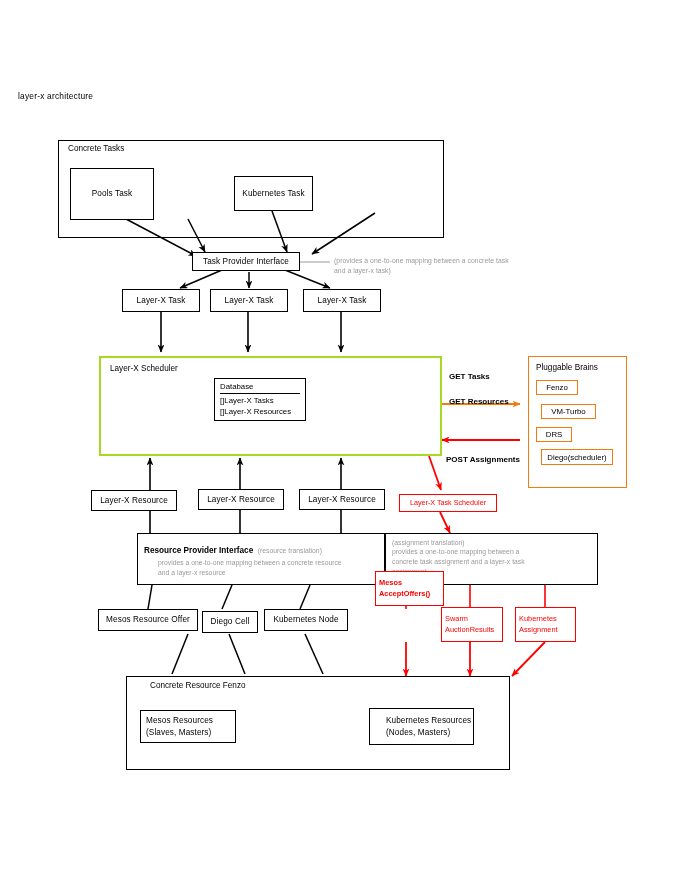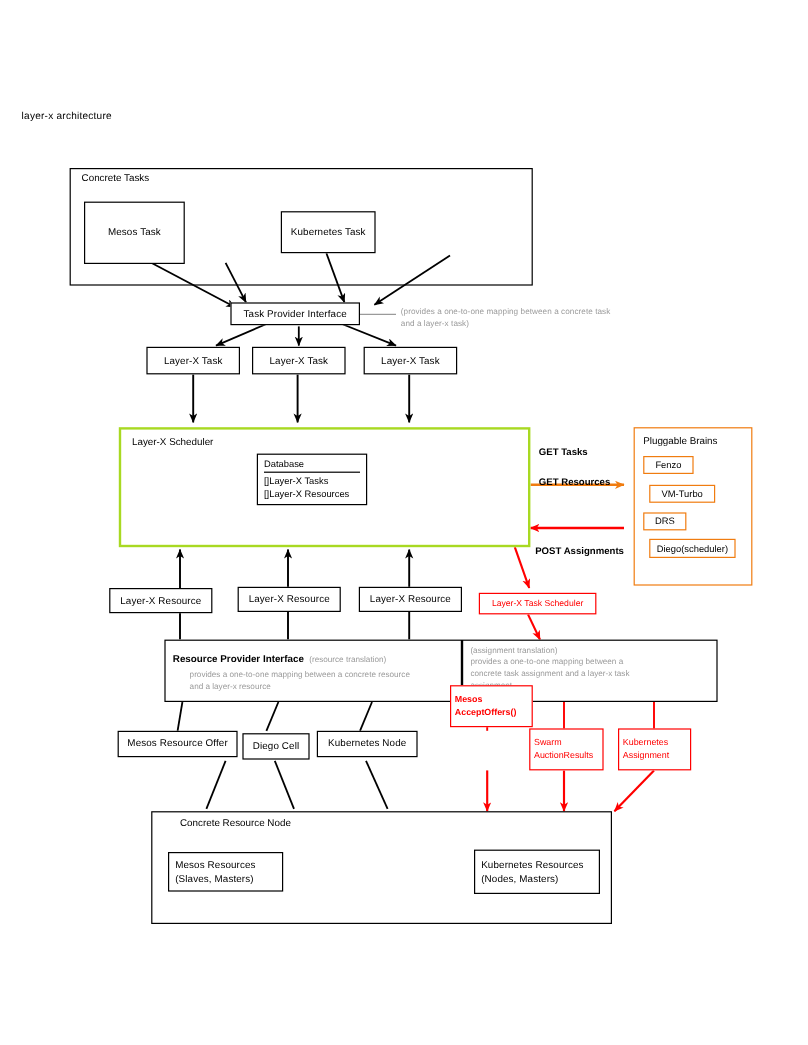--- a/index.html
+++ b/index.html
@@ -253,21 +253,21 @@
     </g>
 
     <g stroke="#9a9a9a" stroke-width="1" fill="none">
       <path d="M297,262 L330,262"></path>
     </g>
   </svg>
 
   <div class="container-box" style="left:58px; top:140px; width:386px; height:98px;"></div>
   <div class="container-label" style="left:68px; top:144px;">Concrete Tasks</div>
 
-  <div class="node" style="left:70px; top:168px; width:84px; height:52px;">Mesos Task</div>
+  <div class="node" style="left:70px; top:168px; width:84px; height:52px;">Pools Task</div>
   <div class="node" style="left:234px; top:176px; width:79px; height:35px;">Kubernetes Task</div>
 
   <div class="node" style="left:192px; top:252px; width:108px; height:19px; font-size:8.2px;">Task Provider Interface</div>
   <div class="note multiline" style="left:334px; top:256px; width:220px;">(provides a one-to-one mapping between a concrete task
 and a layer-x task)</div>
 
   <div class="node" style="left:122px; top:289px; width:78px; height:23px;">Layer-X Task</div>
   <div class="node" style="left:210px; top:289px; width:78px; height:23px;">Layer-X Task</div>
   <div class="node" style="left:303px; top:289px; width:78px; height:23px;">Layer-X Task</div>
 
@@ -320,20 +320,20 @@
   <div class="node" style="left:264px; top:609px; width:84px; height:22px;">Kubernetes Node</div>
 
   <div class="red-box multiline" style="left:375px; top:571px; width:69px; height:35px; display:flex; align-items:center; justify-content:flex-start; padding-left:3px; font-size:7.4px;font-weight:bold;">Mesos
 AcceptOffers()</div>
   <div class="red-box multiline" style="left:441px; top:607px; width:62px; height:35px; display:flex; align-items:center; justify-content:flex-start; padding-left:3px; font-size:7.4px;">Swarm
 AuctionResults</div>
   <div class="red-box multiline" style="left:515px; top:607px; width:61px; height:35px; display:flex; align-items:center; justify-content:flex-start; padding-left:3px; font-size:7.4px;">Kubernetes
 Assignment</div>
 
   <div class="container-box" style="left:126px; top:676px; width:384px; height:94px;"></div>
-  <div class="container-label" style="left:150px; top:681px;">Concrete Resource Node</div>
+  <div class="container-label" style="left:150px; top:681px;">Concrete Resource Fenzo</div>
 
   <div class="node multiline" style="left:140px; top:710px; width:96px; height:33px; text-align:left; justify-content:flex-start; padding-left:5px;">Mesos Resources
 (Slaves, Masters)</div>
-  <div class="node multiline" style="left:395px; top:708px; width:105px; height:37px; text-align:left; justify-content:flex-start; padding-left:5px;">Kubernetes Resources
+  <div class="node multiline" style="left:369px; top:708px; width:105px; height:37px; text-align:left; justify-content:flex-start; padding-left:16px;">Kubernetes Resources
 (Nodes, Masters)</div>
 
 </div>
 
 </body></html>

